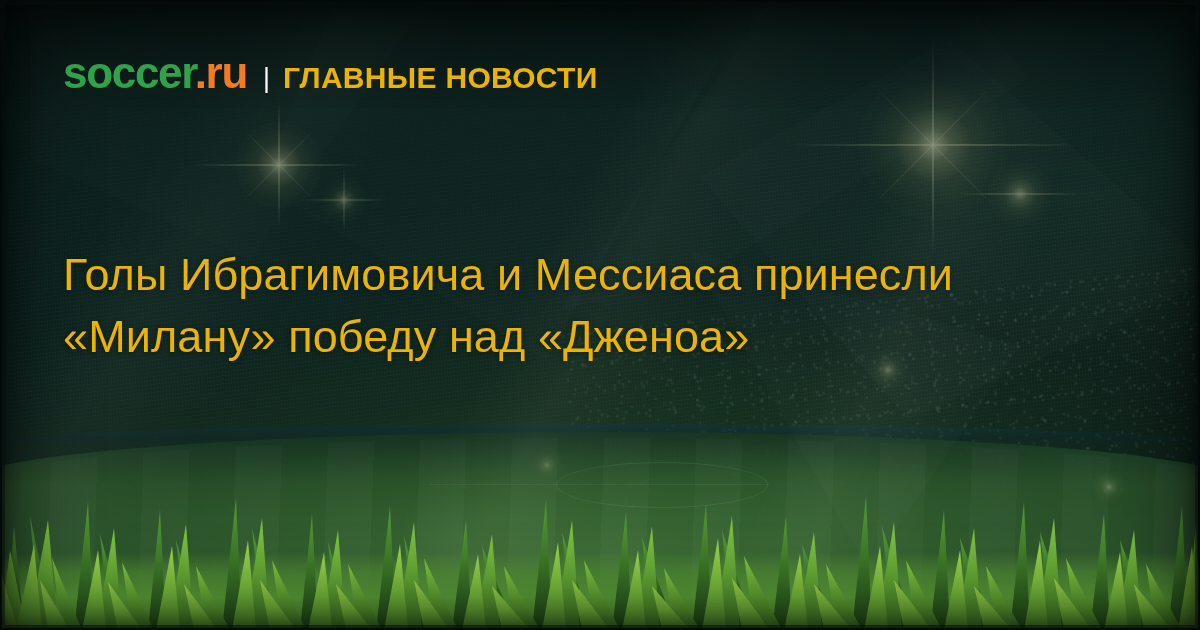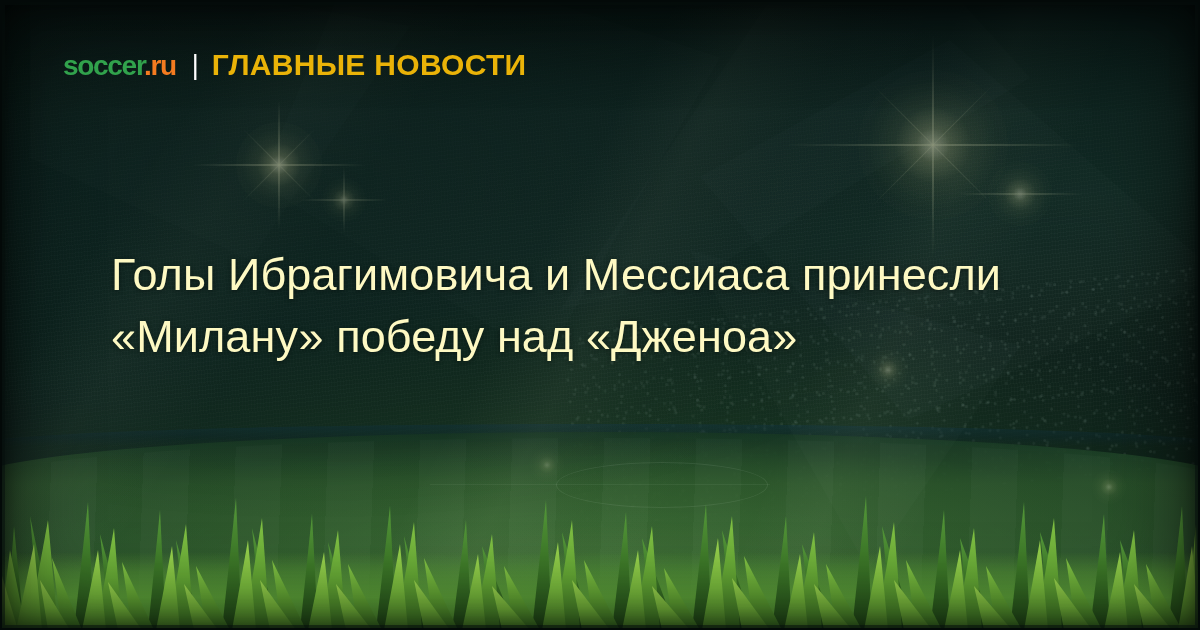--- a/index.html
+++ b/index.html
@@ -261,21 +261,21 @@
 
   .header {
     position: absolute;
     left: 63px;
     top: 48px;
     display: flex;
     align-items: baseline;
     white-space: nowrap;
   }
   .logo {
-    font-size: 28px;
+    font-size: 44px;
     font-weight: 700;
     letter-spacing: -1.3px;
   }
   .logo-soccer { color: #31a24c; }
   .logo-ru { color: #f47b20; }
 
   .header-sep {
     color: #ffffff;
     font-size: 27px;
     font-weight: 400;
@@ -291,27 +291,26 @@
     letter-spacing: 0.3px;
   }
 
   
 
   .headline {
     position: absolute;
     left: 63px;
     top: 214px;
     width: 960px;
-    color: #fef9c3;
+    color: #eab308;
     font-size: 45px;
     font-weight: 400;
     line-height: 62px;
     letter-spacing: 0.1px;
     text-shadow: 0 1px 5px rgba(0,0,0,0.42);
-    margin-left: 48px;
   }
 </style>
 </head>
 <body>
 
 <div id="card">
 
   <div class="bg-layer bg-base"></div>
   <div class="bg-layer bg-stands"></div>
   <div class="bg-layer bg-crowd-speck"></div>

